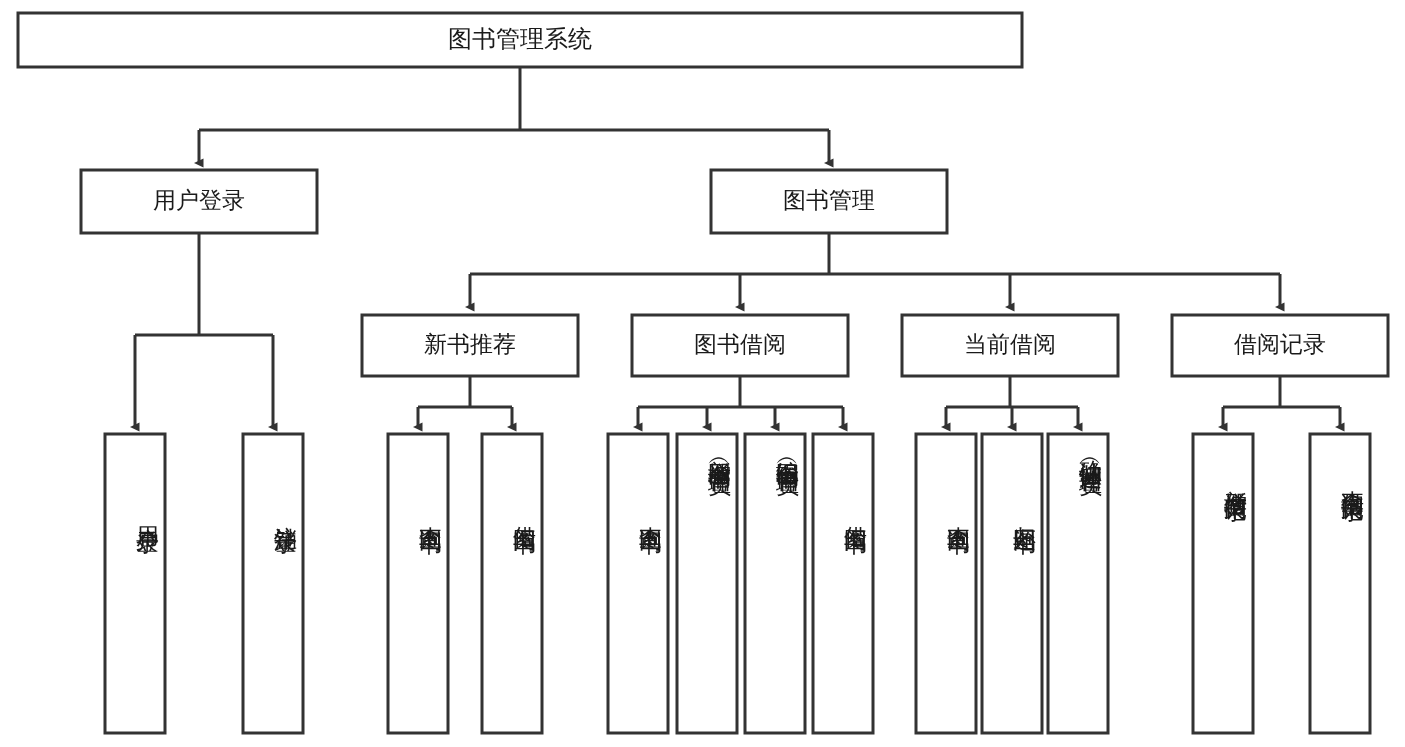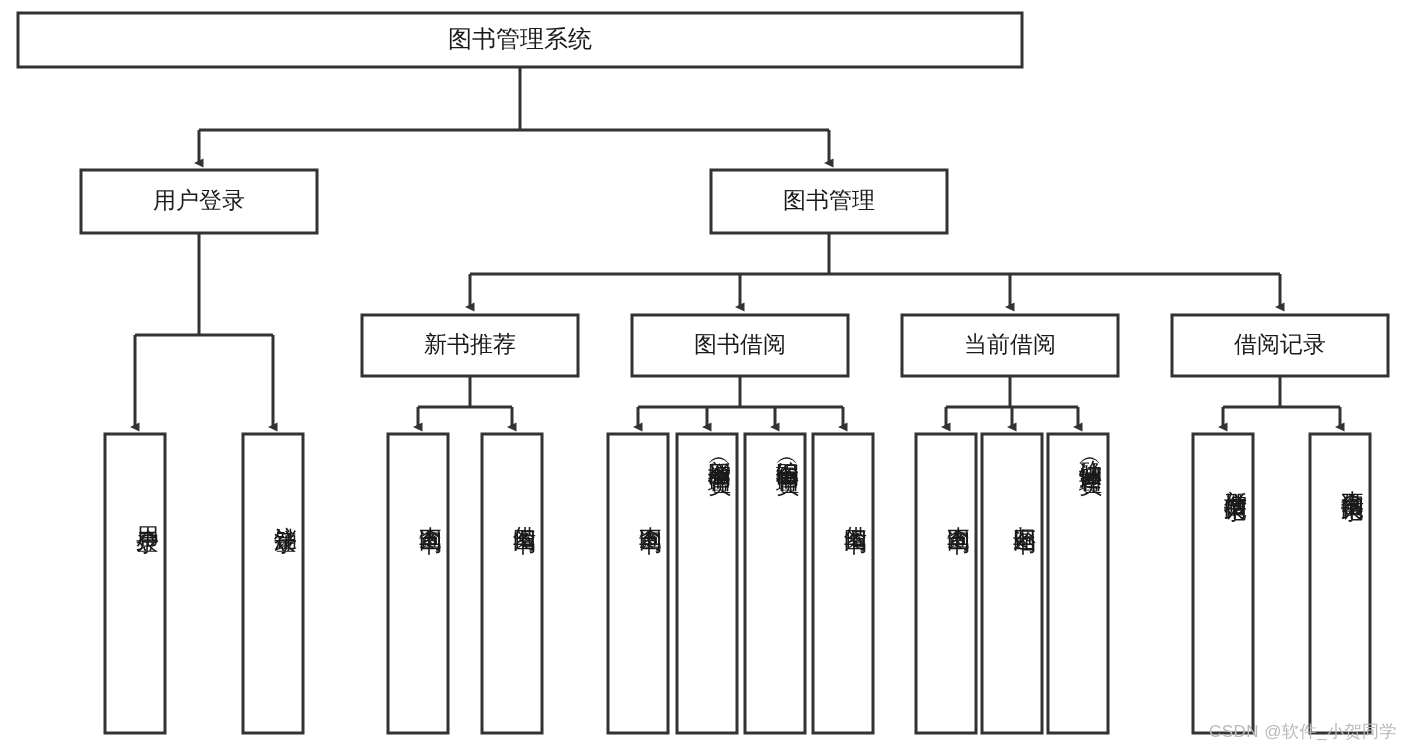--- a/index.html
+++ b/index.html
@@ -199,14 +199,13 @@
   <div class="leaf-label" style="left:613px; top:508px; height:215px; width:50px;">查询图书</div>
   <div class="leaf-label" style="left:682px; top:442px; height:288px; width:50px;">新增图书（管理员）</div>
   <div class="leaf-label" style="left:750px; top:442px; height:288px; width:50px;">编辑图书（管理员）</div>
   <div class="leaf-label" style="left:818px; top:508px; height:215px; width:50px;">借阅图书</div>
   <div class="leaf-label" style="left:921px; top:508px; height:215px; width:50px;">查询图书</div>
   <div class="leaf-label" style="left:987px; top:508px; height:215px; width:50px;">归还图书</div>
   <div class="leaf-label" style="left:1053px; top:442px; height:288px; width:50px;">确认归还（管理员）</div>
   <div class="leaf-label" style="left:1198px; top:472px; height:255px; width:50px;">新增借阅记录</div>
   <div class="leaf-label" style="left:1315px; top:472px; height:255px; width:50px;">查询借阅记录</div>
 
-  <div class="watermark">CSDN @软件_小贺同学</div>
 </div>
 
 </body></html>

